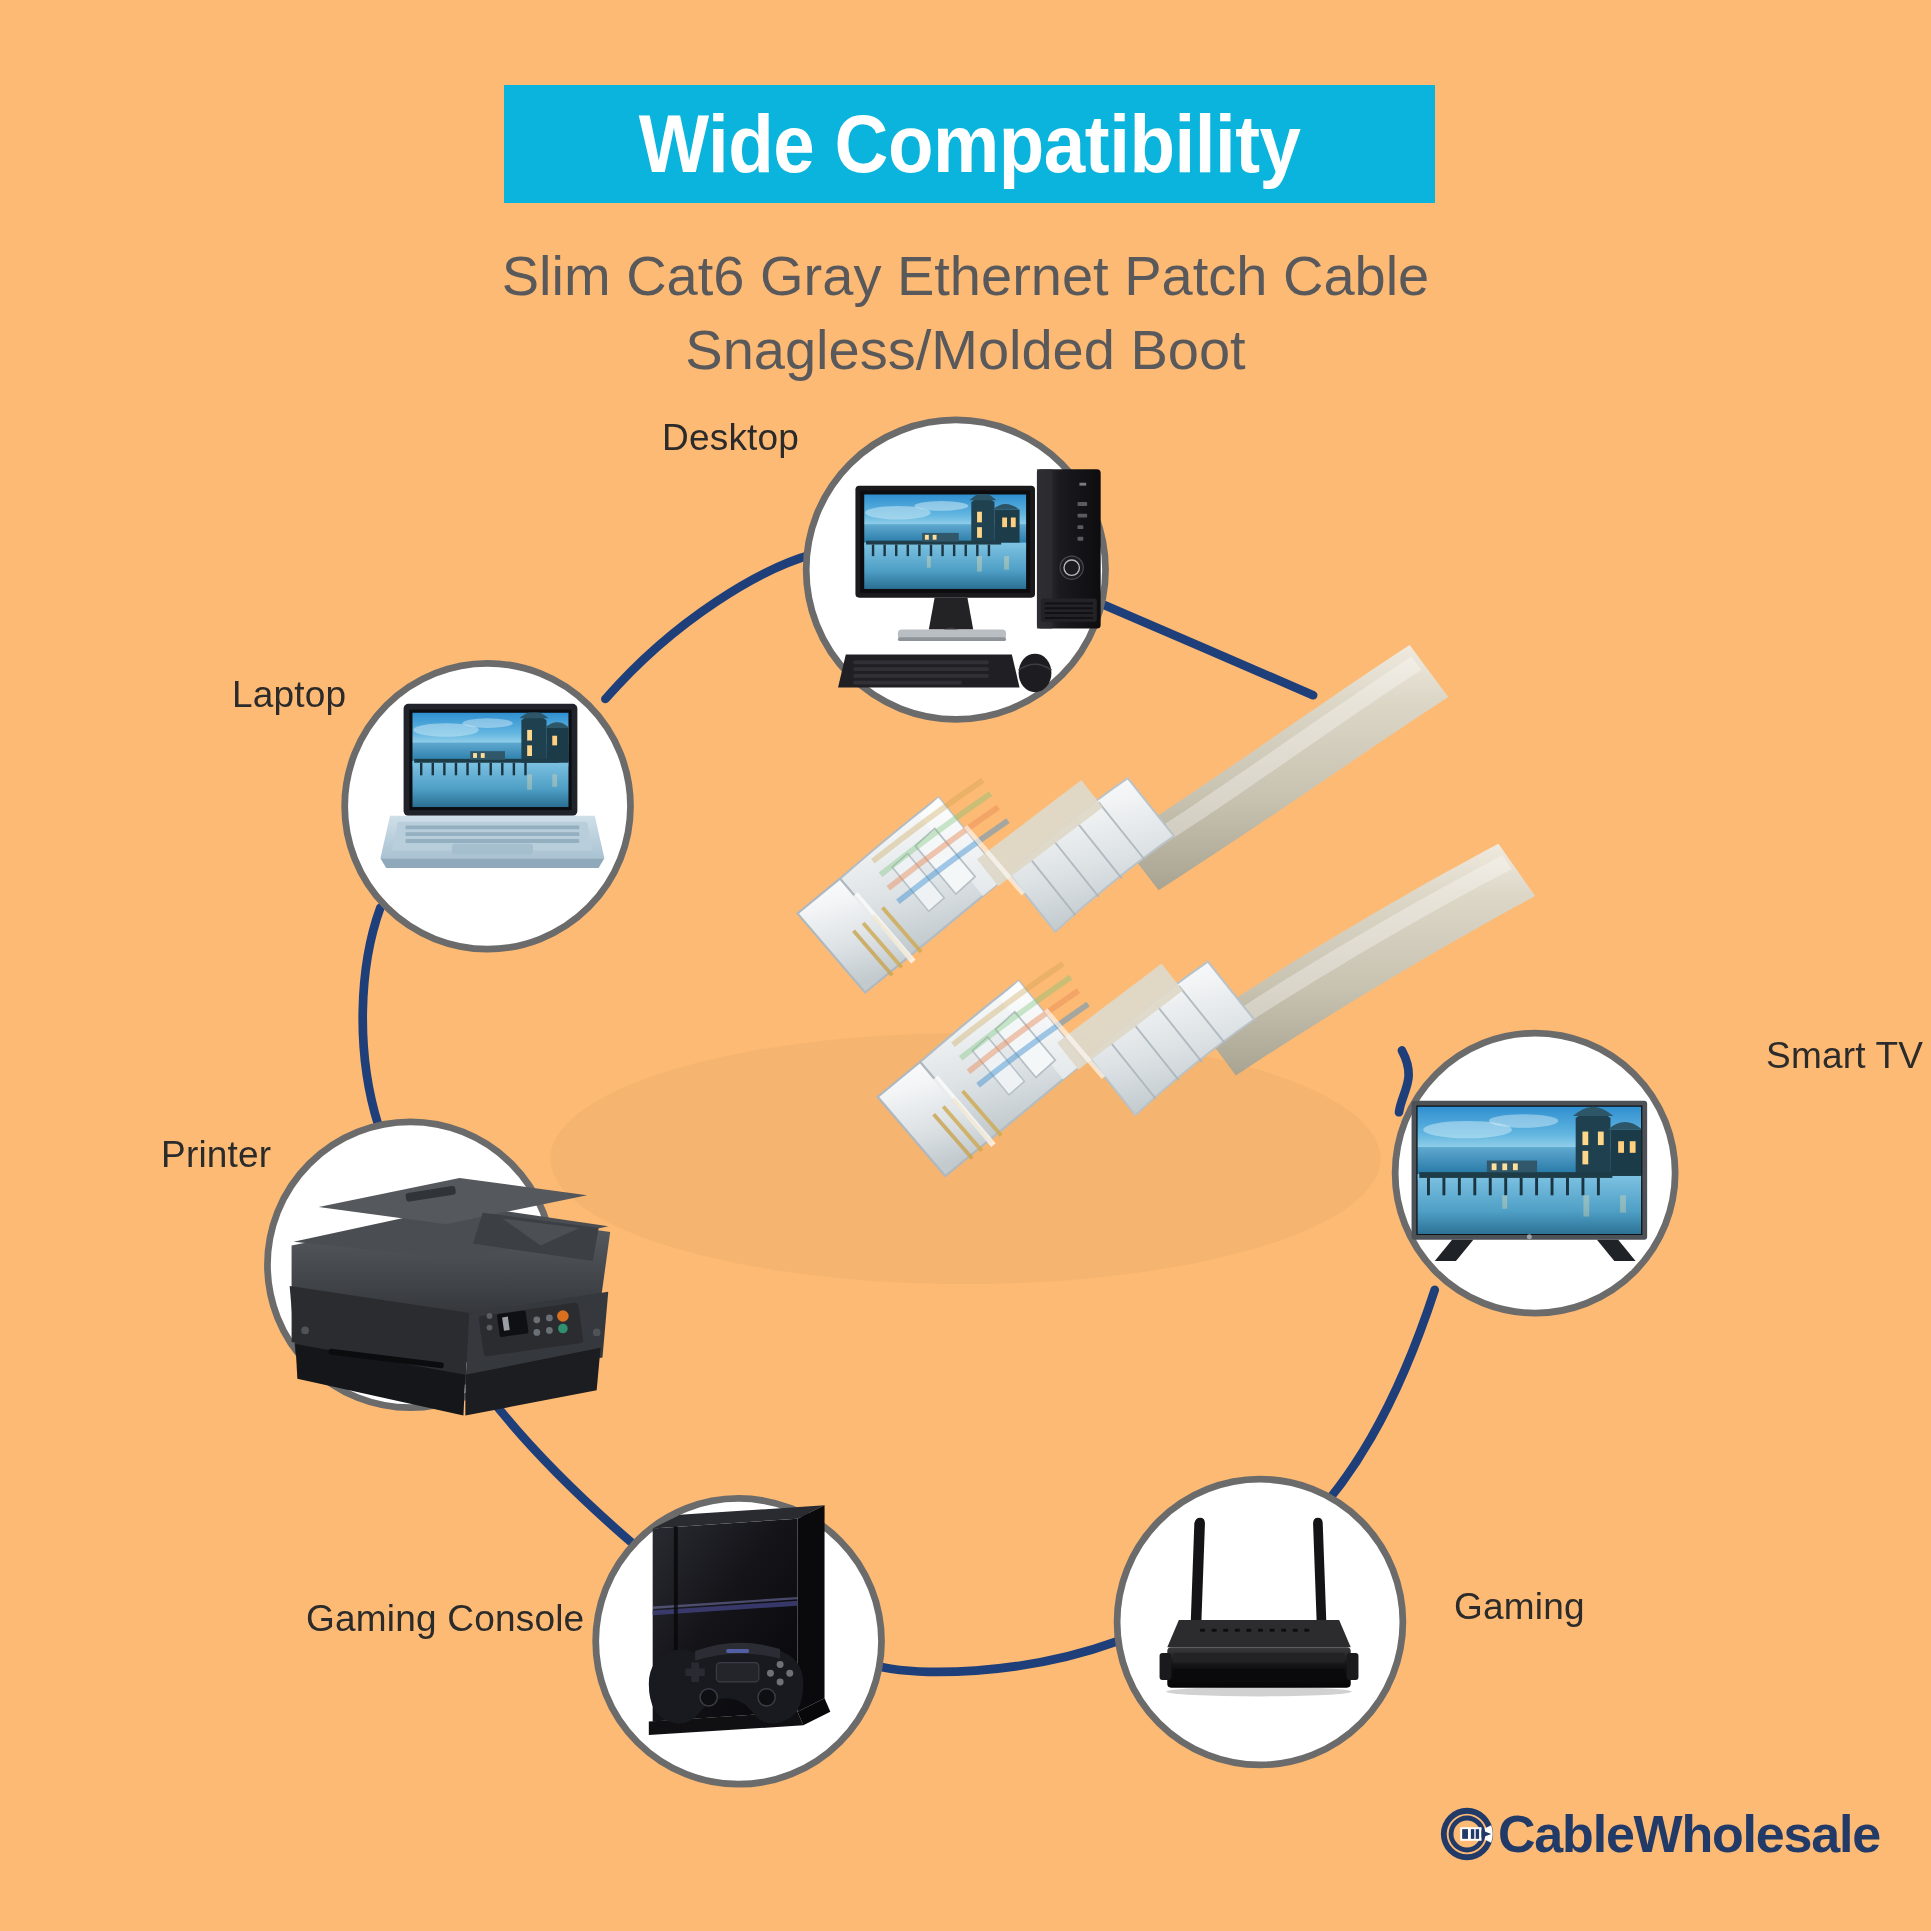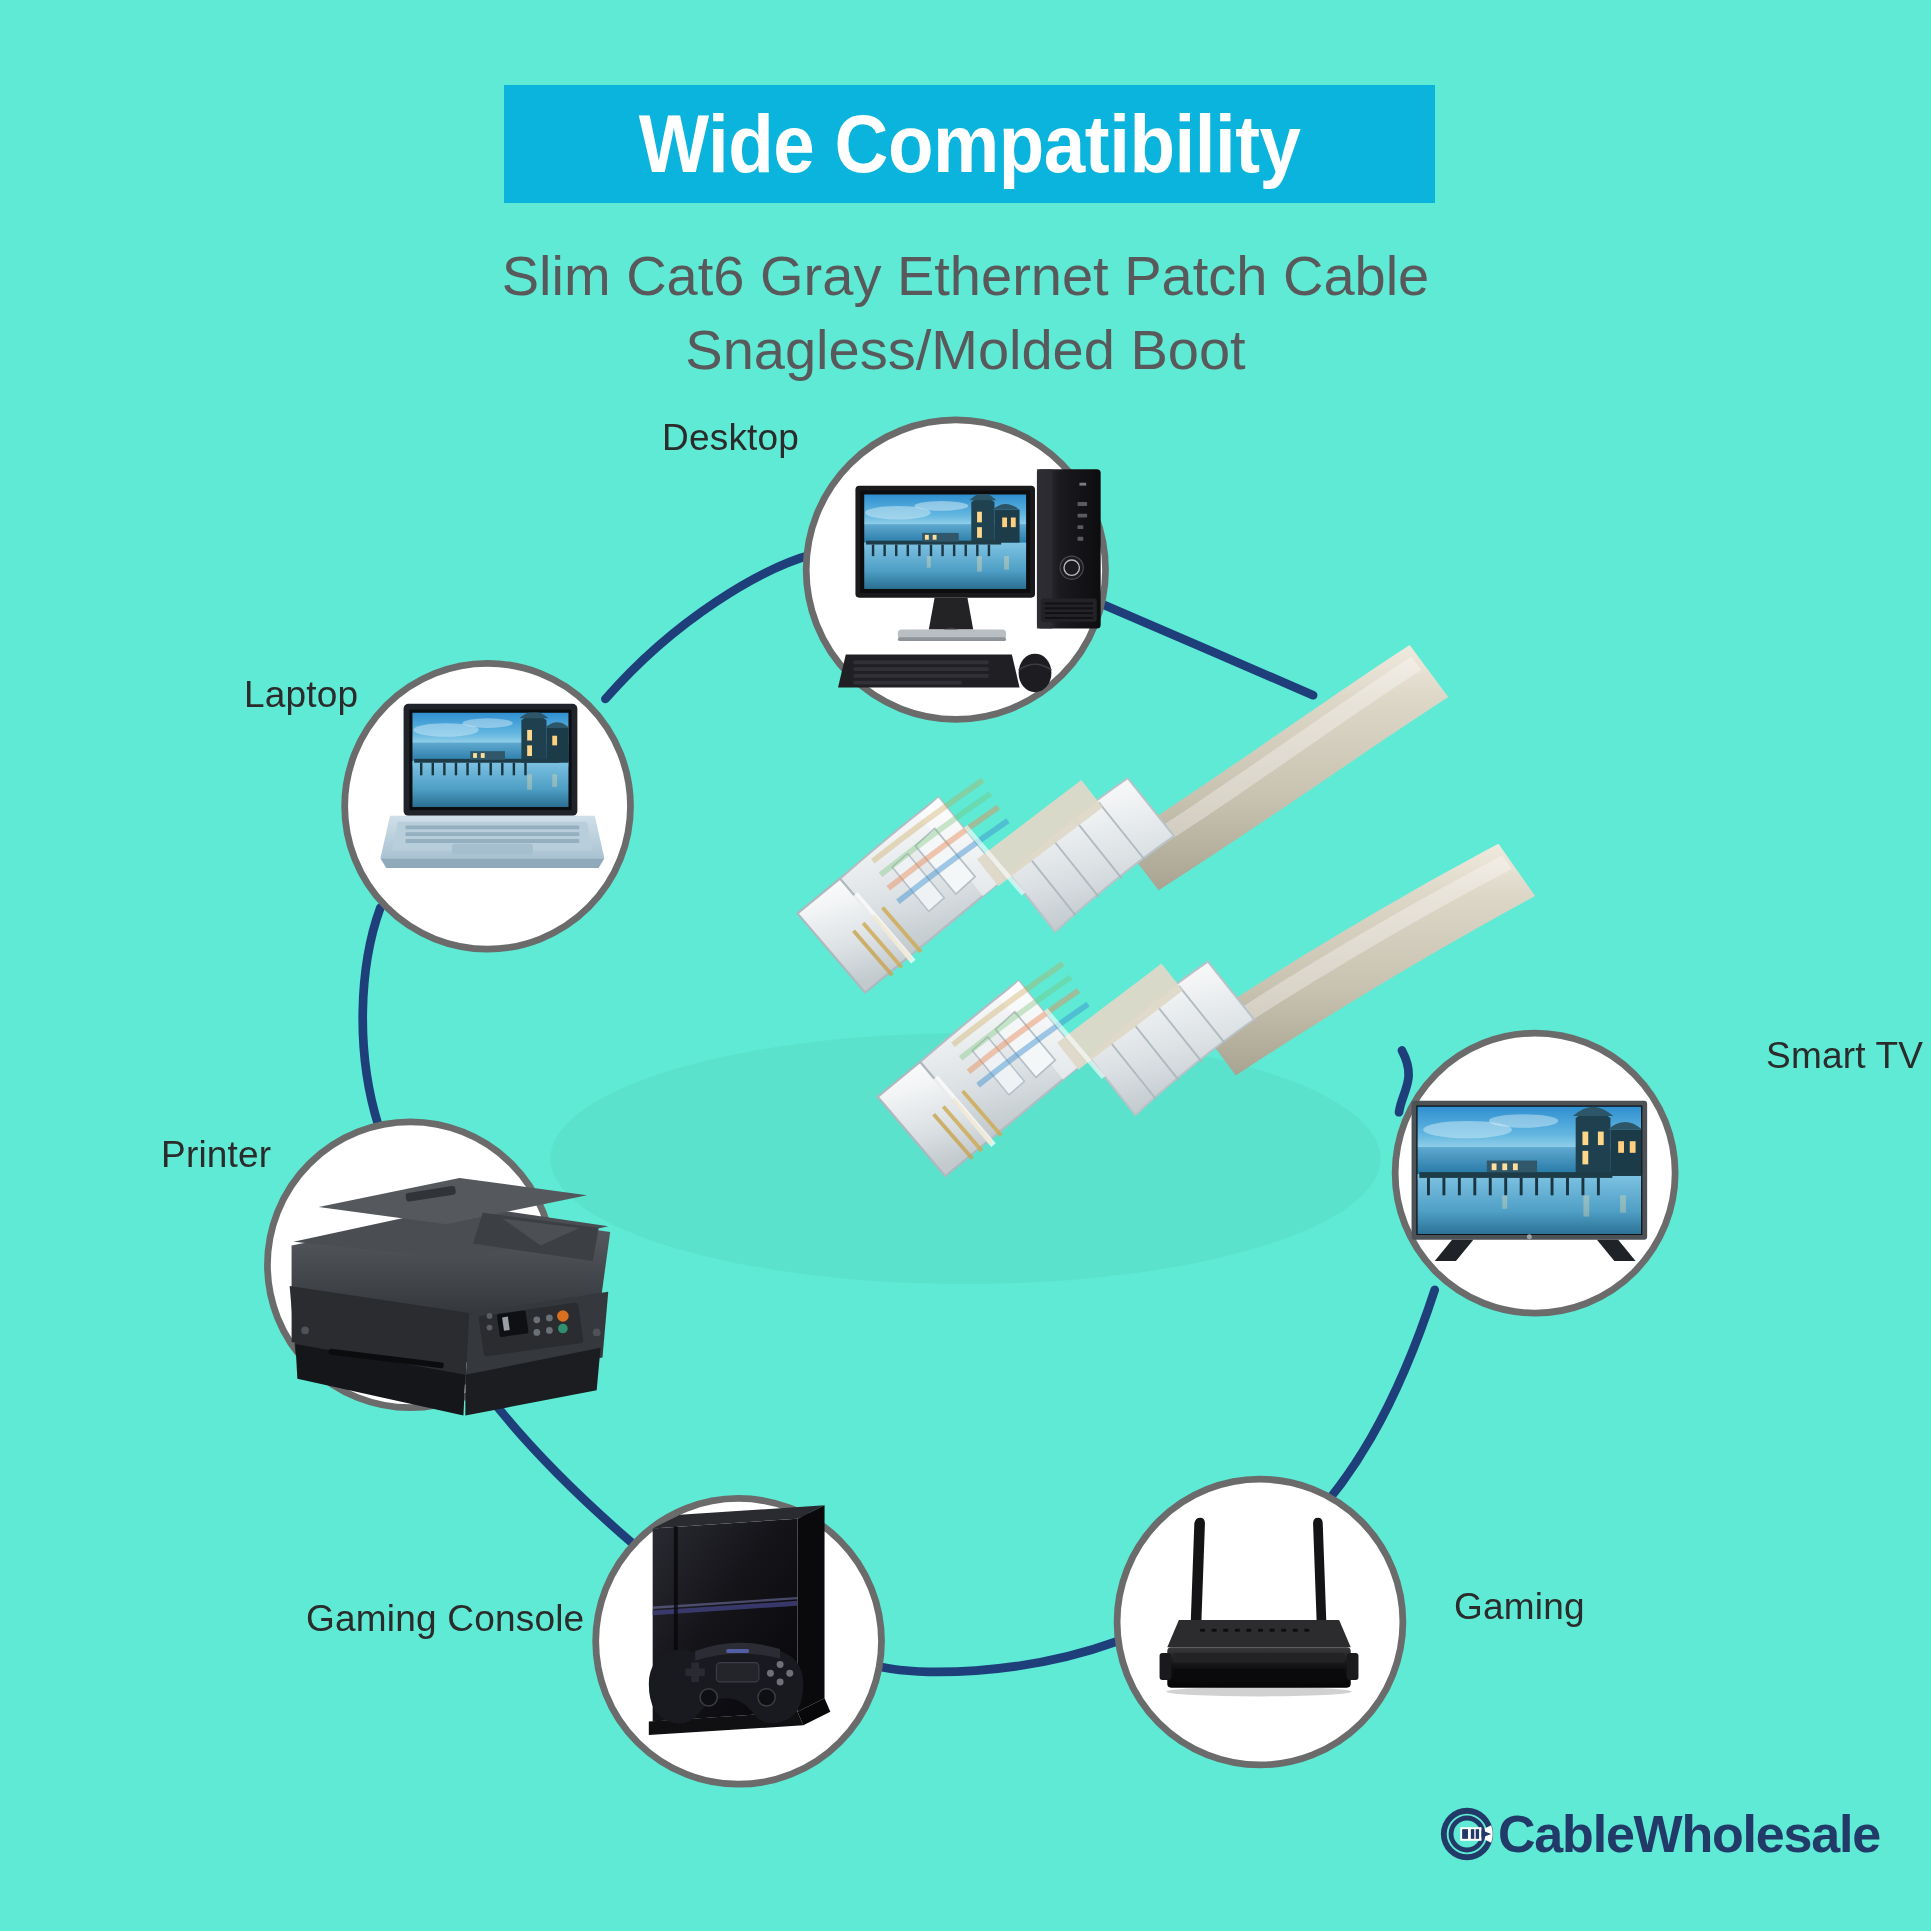--- a/index.html
+++ b/index.html
@@ -12,21 +12,21 @@
     height: 1931px;
     font-family: "Liberation Sans", sans-serif;
     overflow: hidden;
     position: relative;
   }
   #stage {
     position: absolute;
     left: 0; top: 0;
     width: 1931px;
     height: 1931px;
-    background: #5eead4;
+    background: #fdba74;
   }
 
   
   .banner {
     position: absolute;
     left: 504px;
     top: 85px;
     width: 931px;
     height: 118px;
     background: #0ab4dc;
@@ -69,21 +69,21 @@
   
   .dev-label {
     position: absolute;
     color: #2b2b2b;
     font-size: 37px;
     font-family: "Liberation Sans", sans-serif;
     white-space: nowrap;
     letter-spacing: 0.2px;
   }
   .lbl-desktop  { left: 662px;  top: 417px; }
-  .lbl-laptop   { left: 244px;  top: 674px; }
+  .lbl-laptop   { left: 232px;  top: 674px; }
   .lbl-printer  { left: 161px;  top: 1134px; }
   .lbl-gaming   { left: 294px;  top: 1598px; margin-left: 12px; }
   .lbl-router   { left: 1454px; top: 1586px; }
   .lbl-smarttv  { left: 1766px; top: 1035px; }
 
   
   .logo {
     position: absolute;
     left: 1437px;
     top: 1804px;

